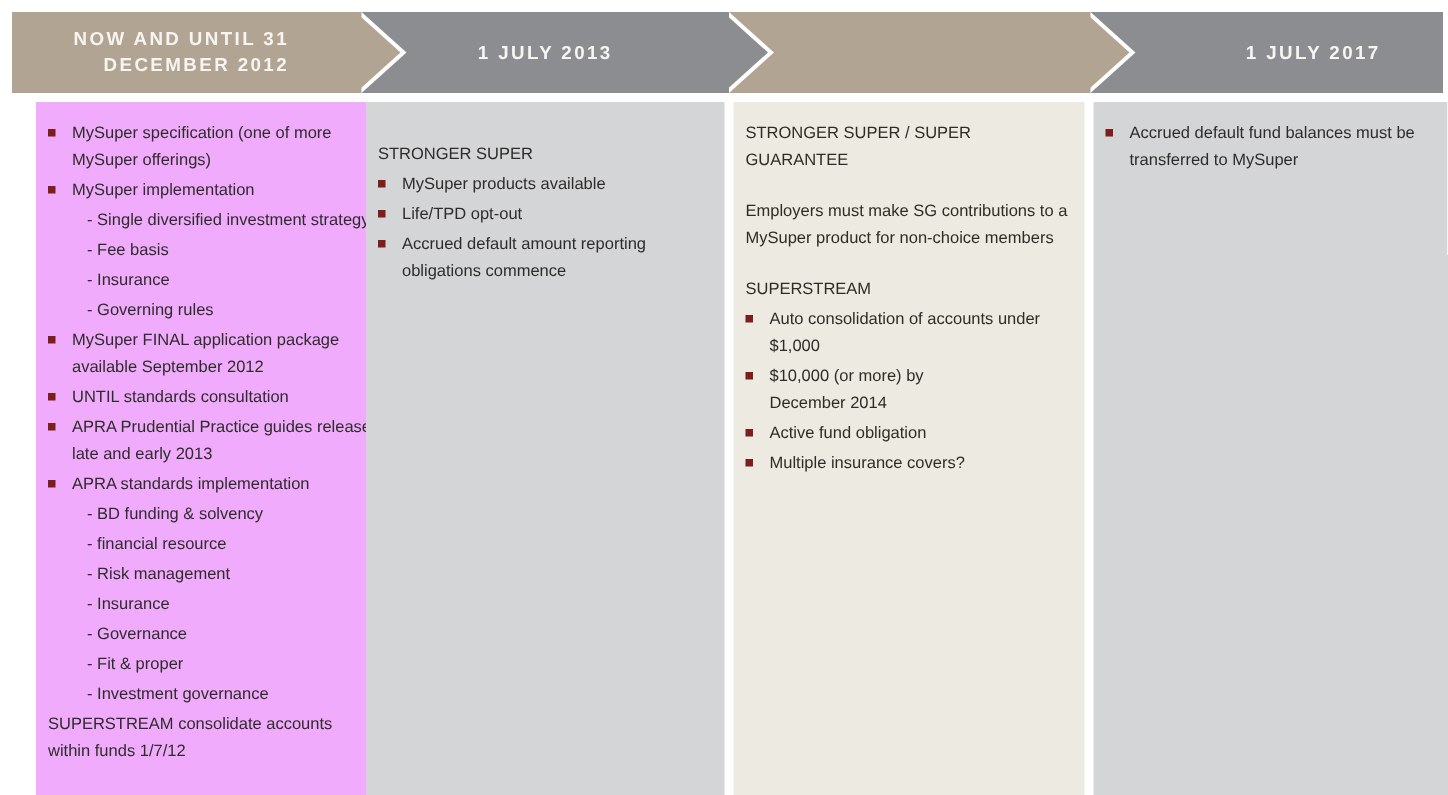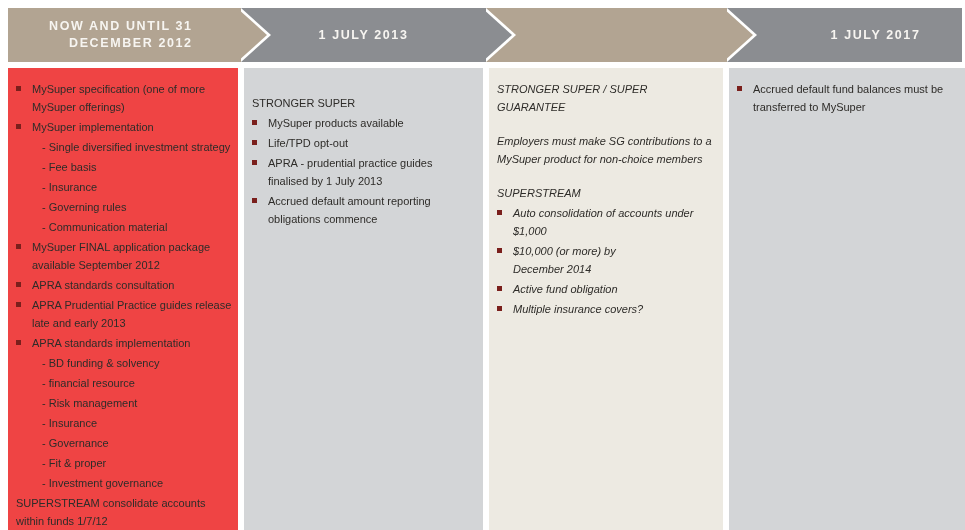--- a/index.html
+++ b/index.html
@@ -59,56 +59,53 @@
       <div class="arrow outline" style="left: 478px; border-left-color: rgb(255, 255, 255);"></div>
       <div class="arrow" style="left: 474px; border-left-color: rgb(139, 141, 145);"></div>
       <div class="arrow outline" style="left: 719px; border-left-color: rgb(255, 255, 255);"></div>
       <div class="arrow" style="left: 715px; border-left-color: rgb(178, 164, 146);"></div>
       <div class="stage-label first" style="left: 13px; width: 233px; text-align: right;">NOW AND UNTIL 31
 DECEMBER 2012</div>
       <div class="stage-label" style="left: 233px; width: 245px;">1 JULY 2013</div>
       <div class="stage-label" style="left: 750px; width: 235px;">1 JULY 2017</div>
     </div>
 
-<div class="col" style="left: 8px; width: 230px; background: #ef4444;">
+<div class="col" style="left: 24px; width: 230px; background: #f0abfc;">
       <div class="item bullet"><span class="sq" style="background: rgb(122, 31, 28);"></span><span class="txt">MySuper specification (one of more
 MySuper offerings)</span></div>
       <div class="item bullet"><span class="sq" style="background: rgb(122, 31, 28);"></span><span class="txt">MySuper implementation</span></div>
       <div class="item dash"><span class="txt">Single diversified investment strategy</span></div>
       <div class="item dash"><span class="txt">Fee basis</span></div>
       <div class="item dash"><span class="txt">Insurance</span></div>
       <div class="item dash"><span class="txt">Governing rules</span></div>
-      <div class="item dash"><span class="txt">Communication material</span></div>
       <div class="item bullet"><span class="sq" style="background: rgb(122, 31, 28);"></span><span class="txt">MySuper FINAL application package
 available September 2012</span></div>
-      <div class="item bullet"><span class="sq" style="background: rgb(122, 31, 28);"></span><span class="txt">APRA standards consultation</span></div>
+      <div class="item bullet"><span class="sq" style="background: rgb(122, 31, 28);"></span><span class="txt">UNTIL standards consultation</span></div>
       <div class="item bullet"><span class="sq" style="background: rgb(122, 31, 28);"></span><span class="txt">APRA Prudential Practice guides release
 late and early 2013</span></div>
       <div class="item bullet"><span class="sq" style="background: rgb(122, 31, 28);"></span><span class="txt">APRA standards implementation</span></div>
       <div class="item dash"><span class="txt">BD funding &amp; solvency</span></div>
       <div class="item dash"><span class="txt">financial resource</span></div>
       <div class="item dash"><span class="txt">Risk management</span></div>
       <div class="item dash"><span class="txt">Insurance</span></div>
       <div class="item dash"><span class="txt">Governance</span></div>
       <div class="item dash"><span class="txt">Fit &amp; proper</span></div>
       <div class="item dash"><span class="txt">Investment governance</span></div>
       <div class="item plain"><span class="txt">SUPERSTREAM consolidate accounts
 within funds 1/7/12</span></div>
     </div>
     <div class="col" style="left: 244px; width: 239px; background: rgb(211, 213, 215);">
       <div class="spacer"></div>
       <div class="item plain"><span class="txt">STRONGER SUPER</span></div>
       <div class="item bullet"><span class="sq" style="background: rgb(122, 31, 28);"></span><span class="txt">MySuper products available</span></div>
       <div class="item bullet"><span class="sq" style="background: rgb(122, 31, 28);"></span><span class="txt">Life/TPD opt-out</span></div>
-      <div class="item bullet"><span class="sq" style="background: rgb(122, 31, 28);"></span><span class="txt">APRA - prudential practice guides
-finalised by 1 July 2013</span></div>
       <div class="item bullet"><span class="sq" style="background: rgb(122, 31, 28);"></span><span class="txt">Accrued default amount reporting
 obligations commence</span></div>
     </div>
-    <div class="col" style="left: 489px; width: 234px; background: rgb(237, 234, 226); font-style: italic;">
+    <div class="col" style="left: 489px; width: 234px; background: rgb(237, 234, 226);">
       <div class="item plain"><span class="txt">STRONGER SUPER / SUPER GUARANTEE</span></div>
       <div class="spacer"></div>
       <div class="item plain"><span class="txt">Employers must make SG contributions to a
 MySuper product for non-choice members</span></div>
       <div class="spacer"></div>
       <div class="item plain"><span class="txt">SUPERSTREAM</span></div>
       <div class="item bullet"><span class="sq" style="background: rgb(122, 31, 28);"></span><span class="txt">Auto consolidation of accounts under
 $1,000</span></div>
       <div class="item bullet"><span class="sq" style="background: rgb(122, 31, 28);"></span><span class="txt">$10,000 (or more) by
 December 2014</span></div>

